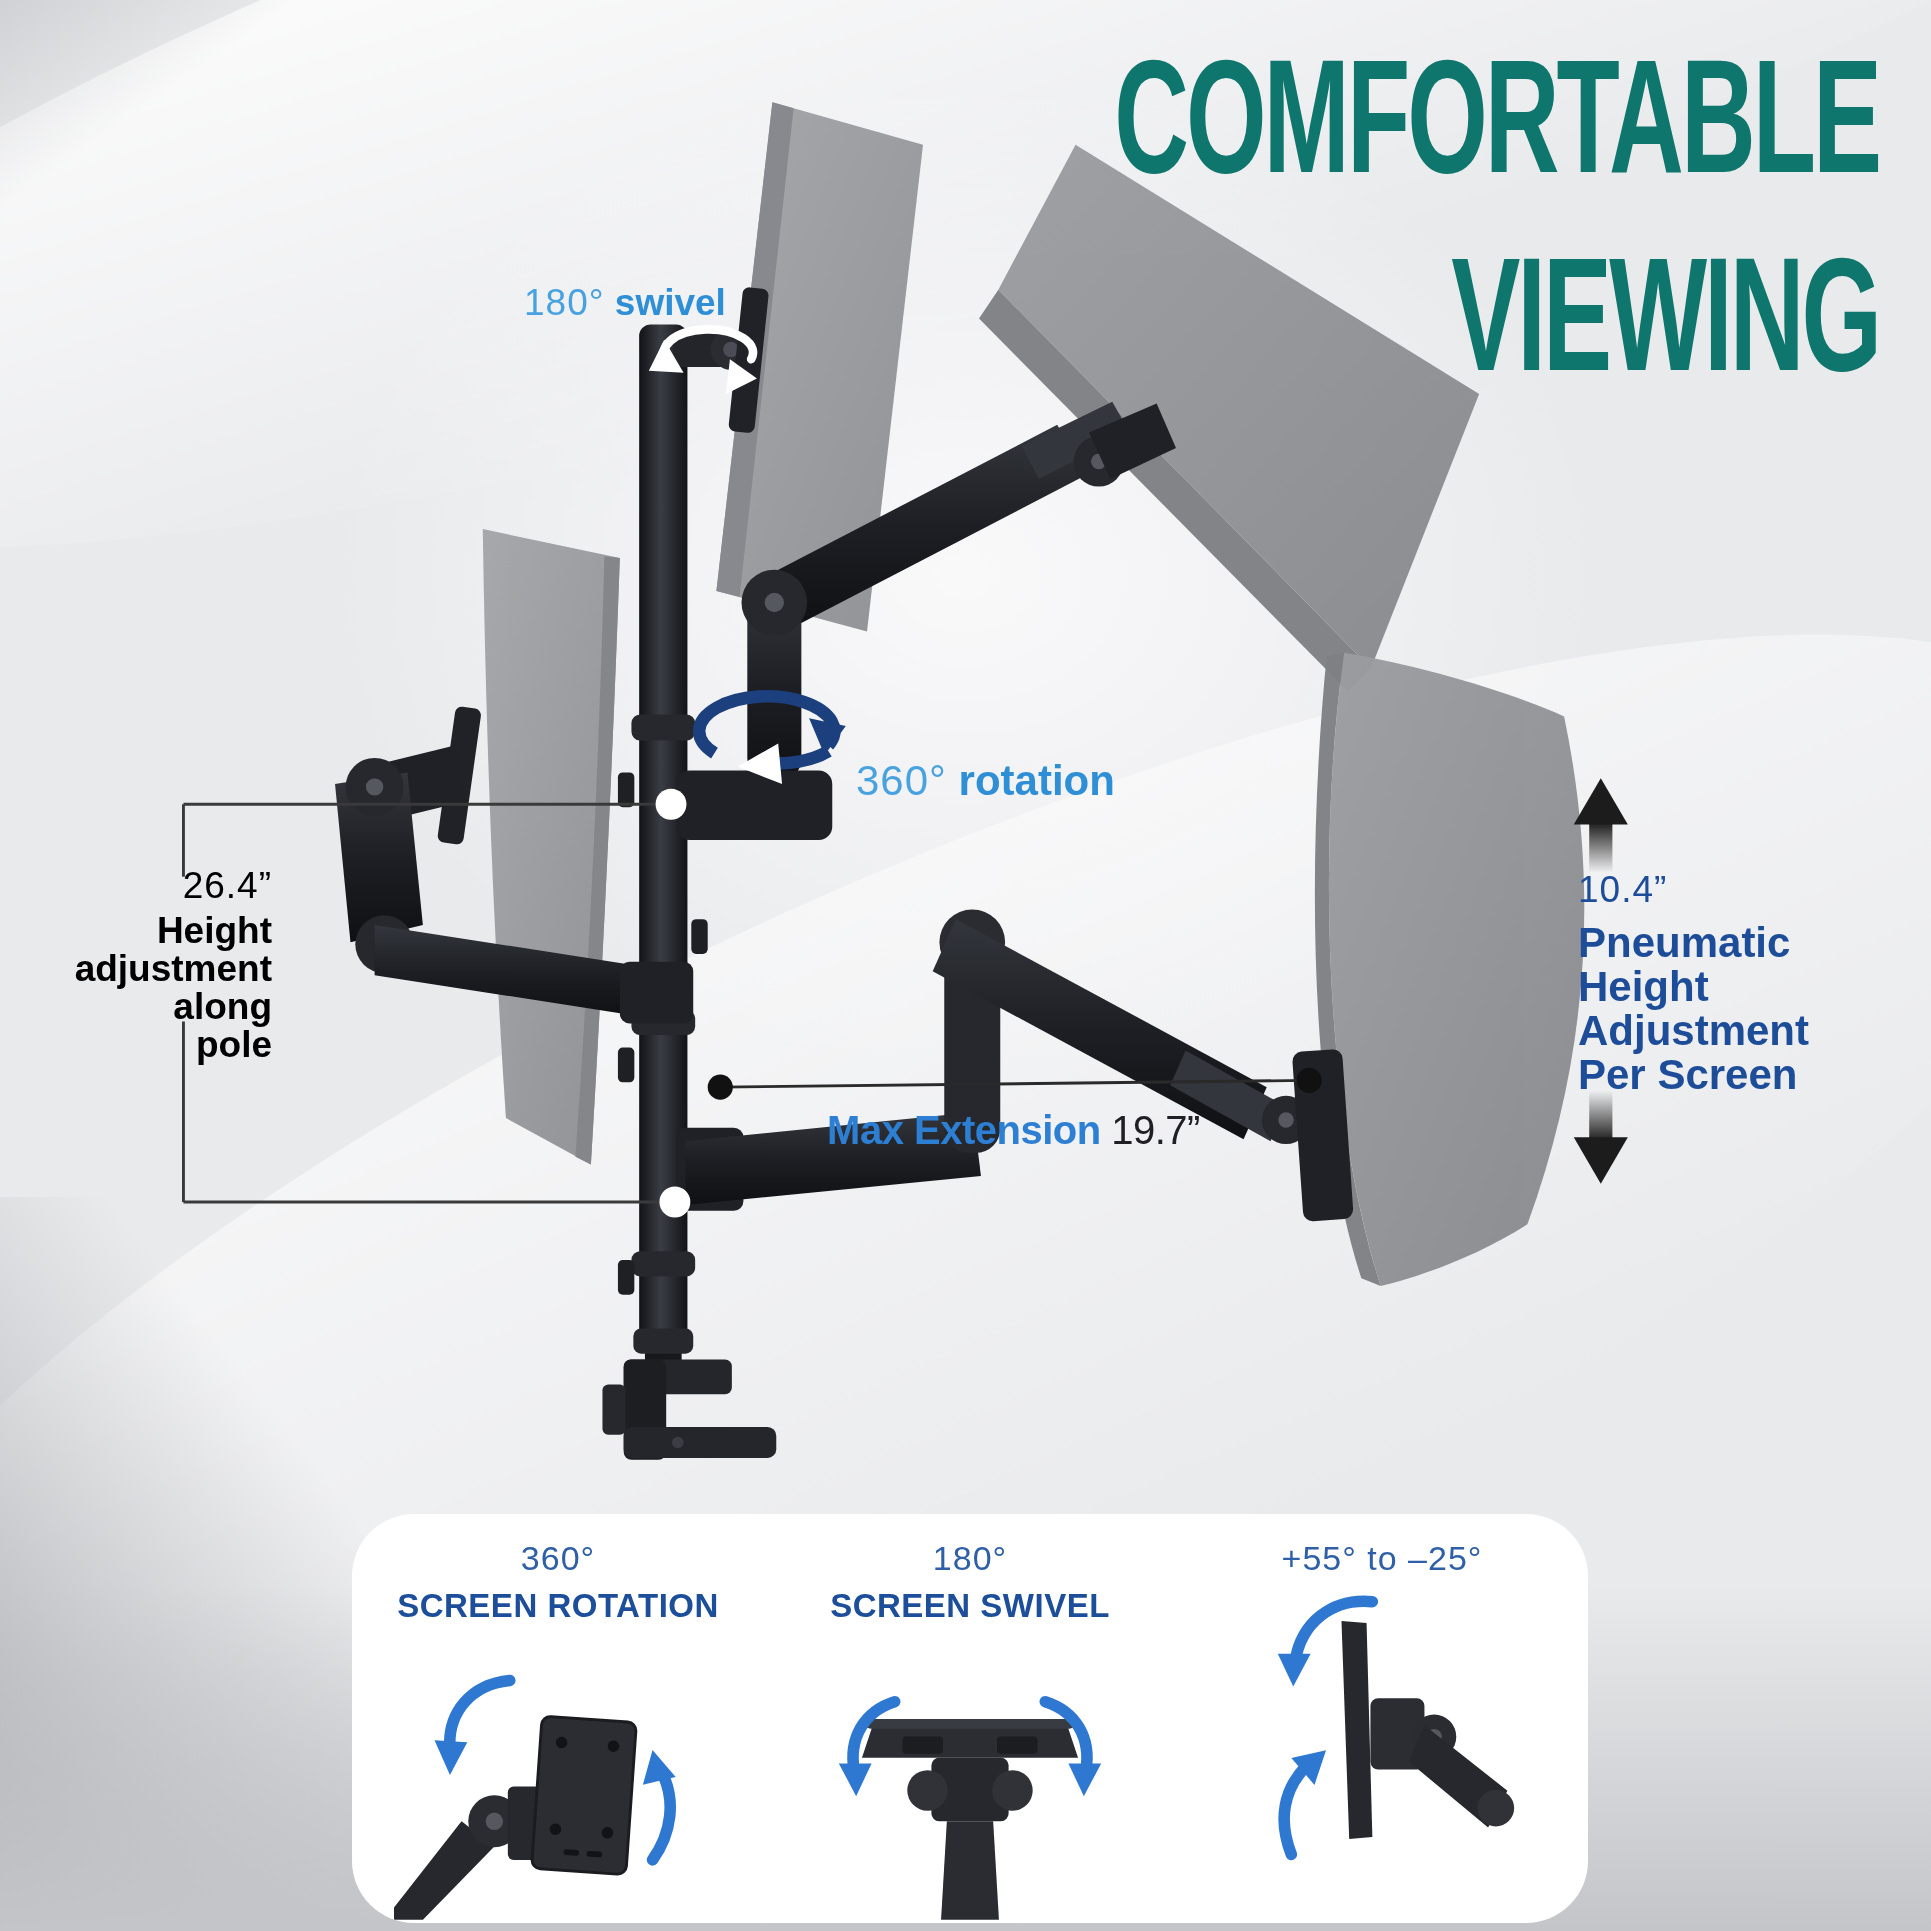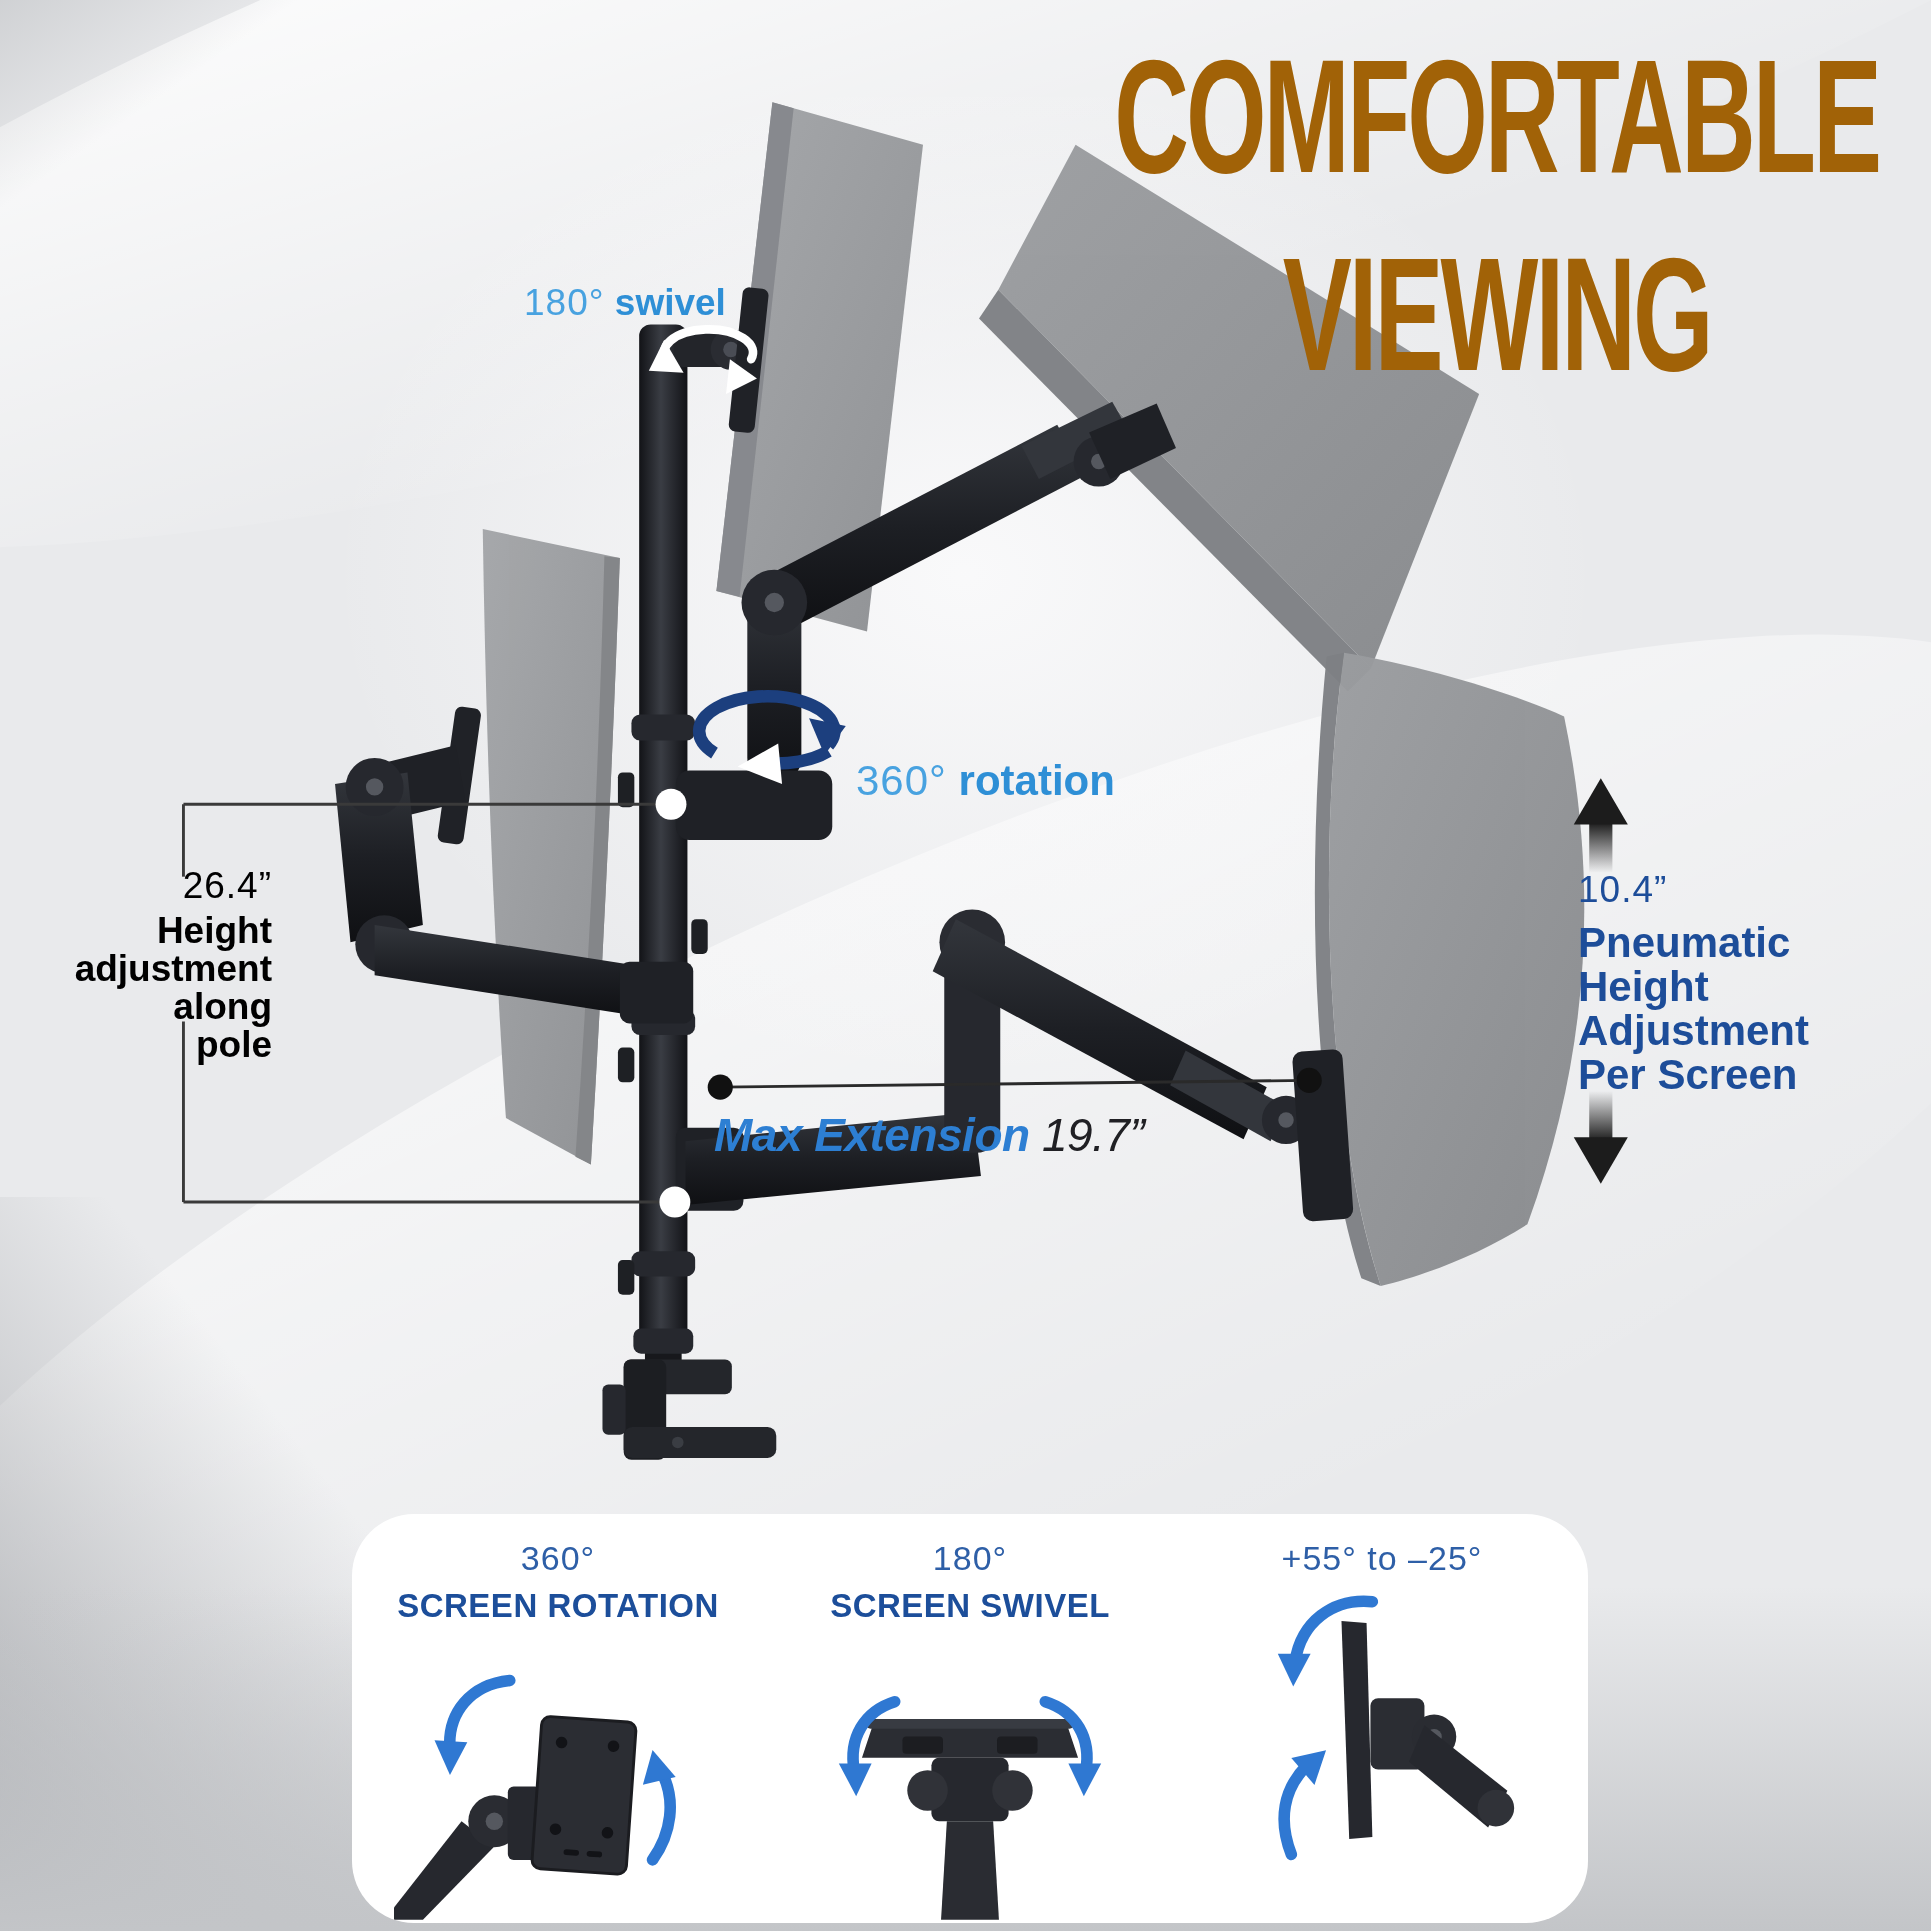--- a/index.html
+++ b/index.html
@@ -22,36 +22,36 @@
   .bg-dark-bottom{position:absolute;left:0;bottom:0;width:1931px;height:406px;
     background:linear-gradient(to top, #c3c5c8 0%, rgba(195,197,200,0) 85%);}
   .bg-dark-tl{position:absolute;left:-154px;top:-154px;width:483px;height:406px;
     transform:rotate(-35deg);
     background:linear-gradient(to bottom,#bfc1c4 0%, rgba(191,193,196,0) 70%);}
 
   
   #scene{position:absolute;left:0;top:0;}
 
   
-  #title{position:absolute;top:17.4px;right:52px;text-align:center;color:#a16207;font-weight:700;}
+  #title{position:absolute;top:17.4px;right:52px;text-align:right;color:#0f766e;font-weight:700;}
   .title-line{font-size:162px;line-height:198px;letter-spacing:-4.8px;
     transform:scaleX(0.64);transform-origin:100% 50%;white-space:nowrap;}
 
   
   .lbl{position:absolute;white-space:nowrap;}
   #swivel-label{left:524px;top:282px;font-size:37px;}
   #rotation-label{left:856px;top:757px;font-size:42px;}
   .lb-val{font-weight:400;color:#48a2e0;letter-spacing:1px;}
   .lb-word{font-weight:700;color:#2e8fd6;}
 
   #pole-label{right:1659px;top:865px;text-align:right;color:#000000;}
   #pole-label .pl-value{font-size:37px;font-weight:500;letter-spacing:1px;margin-bottom:4.8px;}
   #pole-label .pl-line{font-size:37px;font-weight:700;line-height:38px;}
 
-  #maxext-label{left:714px;top:1108px;width:599px;font-size:46px;letter-spacing:-0.5px;font-style:italic;}
+  #maxext-label{left:714px;top:1108px;width:599px;text-align:center;font-size:40px;letter-spacing:-0.5px;}
   #maxext-label .me-word{font-weight:700;color:#2d7fd3;}
   #maxext-label .me-val{font-weight:400;color:#202024;}
 
   #pneumatic-label{left:1578px;top:869px;color:#1d4d99;}
   #pneumatic-label .pn-value{font-size:37px;font-weight:500;letter-spacing:1px;margin-bottom:9.7px;}
   #pneumatic-label .pn-line{font-size:42px;font-weight:700;line-height:44px;}
 
   
   #features{position:absolute;left:352px;top:1514px;width:1236px;height:409px;
     background:#ffffff;border-radius:62px;display:flex;overflow:hidden;}

